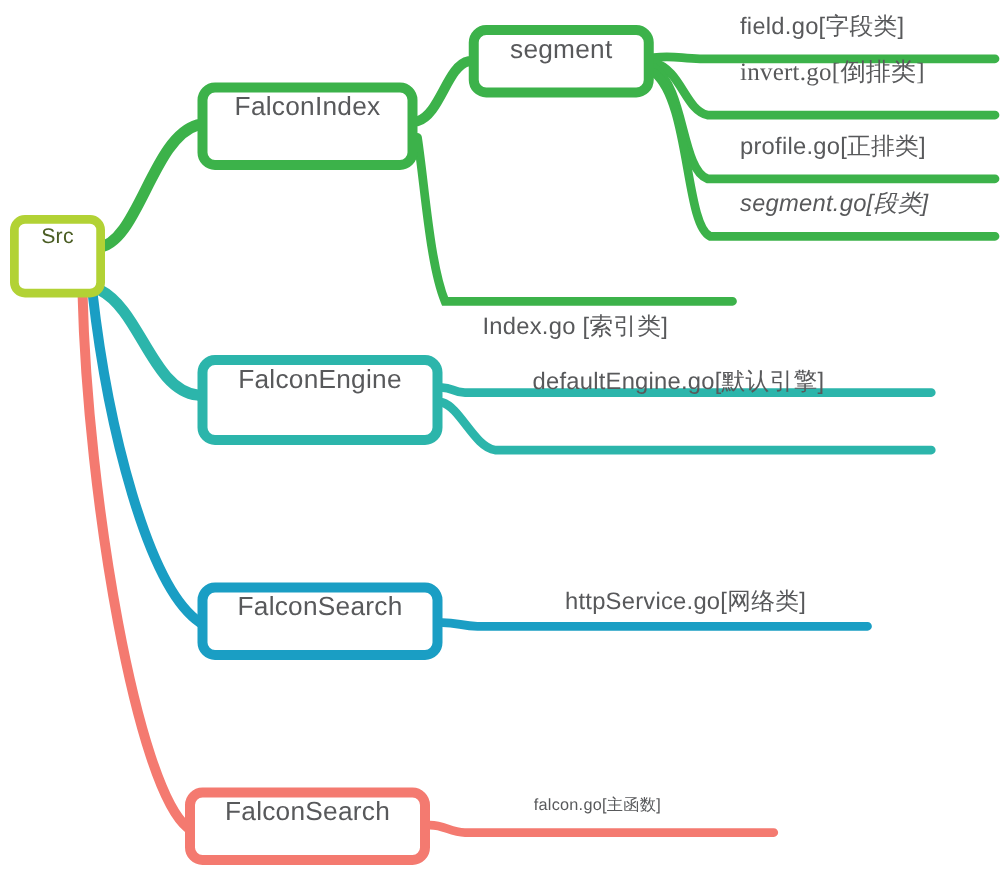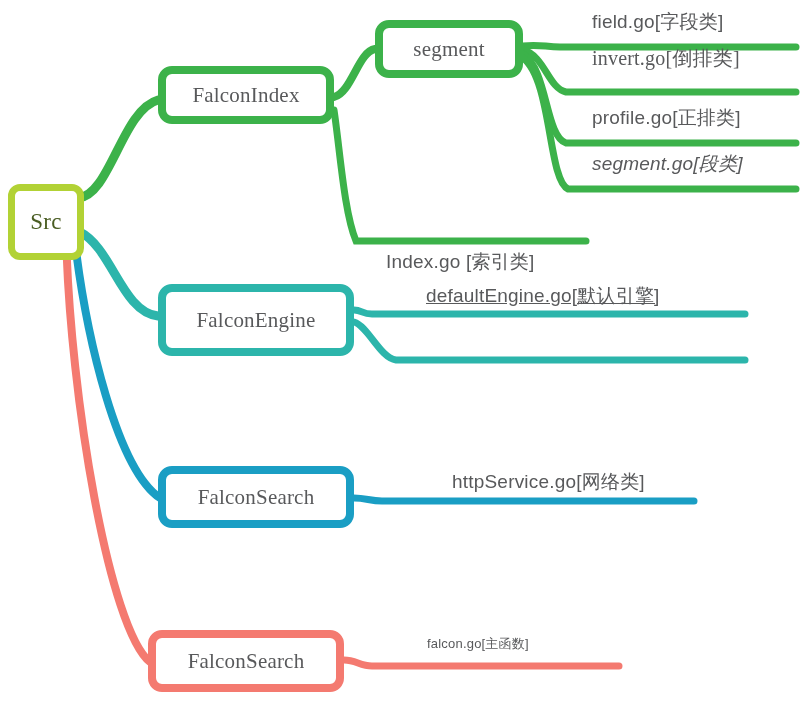--- a/index.html
+++ b/index.html
@@ -22,26 +22,25 @@
     width: 800px;
     height: 703px;
   }
   .node {
     position: absolute;
     box-sizing: border-box;
     background: #ffffff;
     border-style: solid;
     border-radius: 14px;
     display: flex;
-    align-items: center;
+    align-items: flex-start;
     justify-content: center;
     white-space: nowrap;
     color: #58595b;
     letter-spacing: 0.2px;
-    font-family: Liberation Serif, serif;
   }
   .node-root {
     border-radius: 12px;
     color: #4a5d23;
   }
   .leaf {
     position: absolute;
     white-space: nowrap;
     color: #58595b;
     letter-spacing: 0.2px;
@@ -73,25 +72,25 @@
     <path d="M 523 58 C 552 80, 548 180, 568 189 L 796 189" fill="none" stroke="#3cb24a" stroke-width="7" stroke-linecap="round"></path>
 
     <path d="M 354 310 C 362 310, 362 314, 372 314 L 745 314" fill="none" stroke="#2cb5ab" stroke-width="7" stroke-linecap="round"></path>
     <path d="M 354 322 C 368 326, 380 358, 396 360 L 745 360" fill="none" stroke="#2cb5ab" stroke-width="7" stroke-linecap="round"></path>
 
     <path d="M 354 498 C 366 498, 370 501, 382 501 L 694 501" fill="none" stroke="#1a9ec4" stroke-width="7" stroke-linecap="round"></path>
 
     <path d="M 344 660 C 356 660, 360 666, 372 666 L 619 666" fill="none" stroke="#f47a70" stroke-width="7" stroke-linecap="round"></path>
   </svg>
 
-  <div class="node node-root" id="node-root" style="left: 8px; top: 184px; width: 76px; height: 76px; font-size: 23px; border-width: 7px; border-color: rgb(178, 210, 53);">
+  <div class="node node-root" id="node-root" style="left: 8px; top: 172px; width: 76px; height: 66px; font-size: 17px; border-width: 7px; border-color: rgb(178, 210, 53);">
     <span>Src</span>
   </div>
 
-  <div class="node" id="node-falcon-index" style="left: 158px; top: 66px; width: 176px; height: 58px; font-size: 21px; border-width: 8px; border-color: rgb(60, 178, 74);">
+  <div class="node" id="node-falcon-index" style="left: 158px; top: 66px; width: 176px; height: 70px; font-size: 21px; border-width: 8px; border-color: rgb(60, 178, 74);">
     <span>FalconIndex</span>
   </div>
 
   <div class="node" id="node-segment" style="left: 375px; top: 20px; width: 148px; height: 58px; font-size: 21px; border-width: 8px; border-color: rgb(60, 178, 74);">
     <span>segment</span>
   </div>
 
   <div class="node" id="node-falcon-engine" style="left: 158px; top: 284px; width: 196px; height: 72px; font-size: 21px; border-width: 8px; border-color: rgb(44, 181, 171);">
     <span>FalconEngine</span>
   </div>
@@ -102,17 +101,17 @@
 
   <div class="node" id="node-falcon-search-salmon" style="left: 148px; top: 630px; width: 196px; height: 62px; font-size: 21px; border-width: 8px; border-color: rgb(244, 122, 112);">
     <span>FalconSearch</span>
   </div>
 
   <div class="leaf" id="leaf-field-go" style="left: 592px; top: 12px; font-size: 19px;">field.go[字段类]</div>
   <div class="leaf" id="leaf-invert-go" style="left: 592px; top: 48px; font-size: 20px; font-family: Liberation Serif, serif;">invert.go[倒排类]</div>
   <div class="leaf" id="leaf-profile-go" style="left: 592px; top: 108px; font-size: 19px;">profile.go[正排类]</div>
   <div class="leaf" id="leaf-segment-go" style="left: 592px; top: 154px; font-size: 19px; font-style: italic;">segment.go[段类]</div>
   <div class="leaf" id="leaf-index-go" style="left: 386px; top: 212px; font-size: 19px; margin-top: 40px;">Index.go [索引类]</div>
-  <div class="leaf" id="leaf-default-engine-go" style="left: 426px; top: 286px; font-size: 19px; text-decoration: underline;">defaultEngine.go[默认引擎]</div>
+  <div class="leaf" id="leaf-default-engine-go" style="left: 426px; top: 296px; font-size: 19px;">defaultEngine.go[默认引擎]</div>
   <div class="leaf" id="leaf-http-service-go" style="left: 432px; top: 472px; font-size: 19px; margin-left: 20px;">httpService.go[网络类]</div>
   <div class="leaf" id="leaf-falcon-go" style="left: 427px; top: 637px; font-size: 13px;">falcon.go[主函数]</div>
 
 </div>
 
 </body></html>

